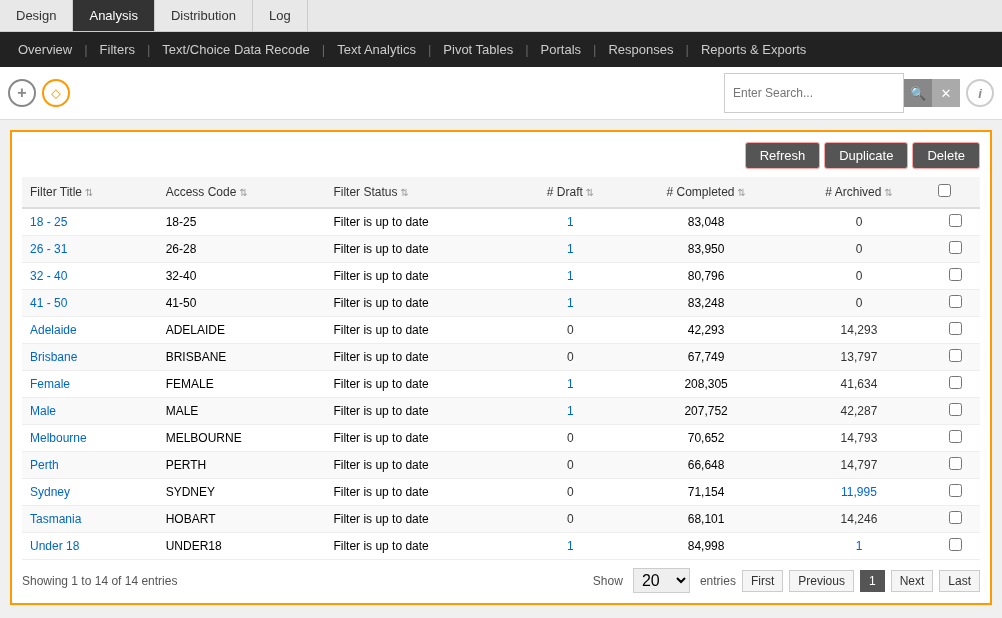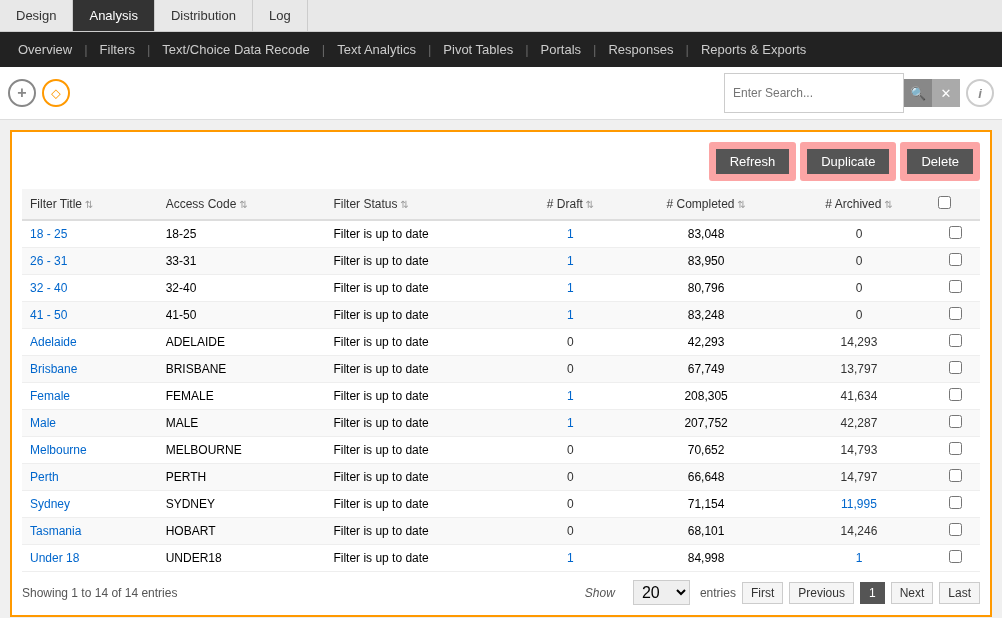--- a/index.html
+++ b/index.html
@@ -26,39 +26,39 @@
     .search-btn { width: 28px; height: 28px; background: #888; border: 1px solid #888; cursor: pointer; display: flex; align-items: center; justify-content: center; color: #fff; font-size: 13px; }
     .search-btn.clear { background: #aaa; border-color: #aaa; }
     .info-btn { width: 28px; height: 28px; border-radius: 50%; border: 2px solid #ccc; background: #fff; cursor: pointer; display: flex; align-items: center; justify-content: center; color: #888; font-size: 13px; font-style: italic; font-weight: bold; }
 
     
     .main { padding: 10px; background: #f0f0f0; }
     .table-wrapper { border: 2px solid #f90; background: #fff; padding: 10px; }
 
     
     .action-row { display: flex; justify-content: flex-end; gap: 4px; margin-bottom: 8px; }
-    .action-btn { padding: 5px 14px; font-size: 13px; cursor: pointer; border: 7px solid #fca5a5; background: #555; color: #fff; border-radius: 3px; }
+    .action-btn { padding: 5px 14px; font-size: 13px; cursor: pointer; border: 1px solid #fca5a5; background: #555; color: #fff; border-radius: 3px; }
 
     
     table { width: 100%; border-collapse: collapse; font-size: 12px; }
     thead tr { background: #f5f5f5; }
     th { padding: 7px 8px; text-align: left; font-weight: normal; color: #333; border-bottom: 2px solid #ddd; white-space: nowrap; }
     th.sortable { cursor: pointer; }
     th.sortable::after { content: ' ⇅'; font-size: 10px; color: #999; }
     td { padding: 5px 8px; border-bottom: 1px solid #eee; vertical-align: middle; }
     tr:nth-child(even) td { background: #f9f9f9; }
     td a { color: #0066cc; text-decoration: none; }
     .num-center { text-align: center; }
     td input[type=checkbox] { cursor: pointer; }
 
     
     .table-footer { display: flex; align-items: center; margin-top: 8px; font-size: 12px; color: #555; }
     .footer-info { flex: 1; }
     .footer-pagination { display: flex; align-items: center; gap: 6px; }
-    .show-label { margin-right: 12px; font-style: italic; }
+    .show-label { margin-right: 4px; }
     .show-select { border: 1px solid #ccc; padding: 2px 4px; font-size: 16px; }
     .entries-label { margin-left: 4px; }
     .page-btn { padding: 3px 8px; font-size: 12px; border: 1px solid #ccc; background: #f5f5f5; cursor: pointer; color: #333; }
     .page-btn.active { background: #555; color: #fff; border-color: #555; }
   </style>
 </head>
 <body>
 
 <div class="top-tabs">
   <div class="top-tab">Design</div>
@@ -125,21 +125,21 @@
     <td><a href="#">18 - 25</a></td>
     <td>18-25</td>
     <td>Filter is up to date</td>
     <td class="num-center" style="color:#0066cc">1</td>
     <td class="num-center">83,048</td>
     <td class="num-center" style="color:#333">0</td>
     <td class="num-center"><input type="checkbox" style=""></td>
   </tr>
           <tr>
     <td><a href="#">26 - 31</a></td>
-    <td>33-31</td>
+    <td>26-28</td>
     <td>Filter is up to date</td>
     <td class="num-center" style="color:#0066cc">1</td>
     <td class="num-center">83,950</td>
     <td class="num-center" style="color:#333">0</td>
     <td class="num-center"><input type="checkbox" style=""></td>
   </tr>
           <tr>
     <td><a href="#">32 - 40</a></td>
     <td>32-40</td>
     <td>Filter is up to date</td>

